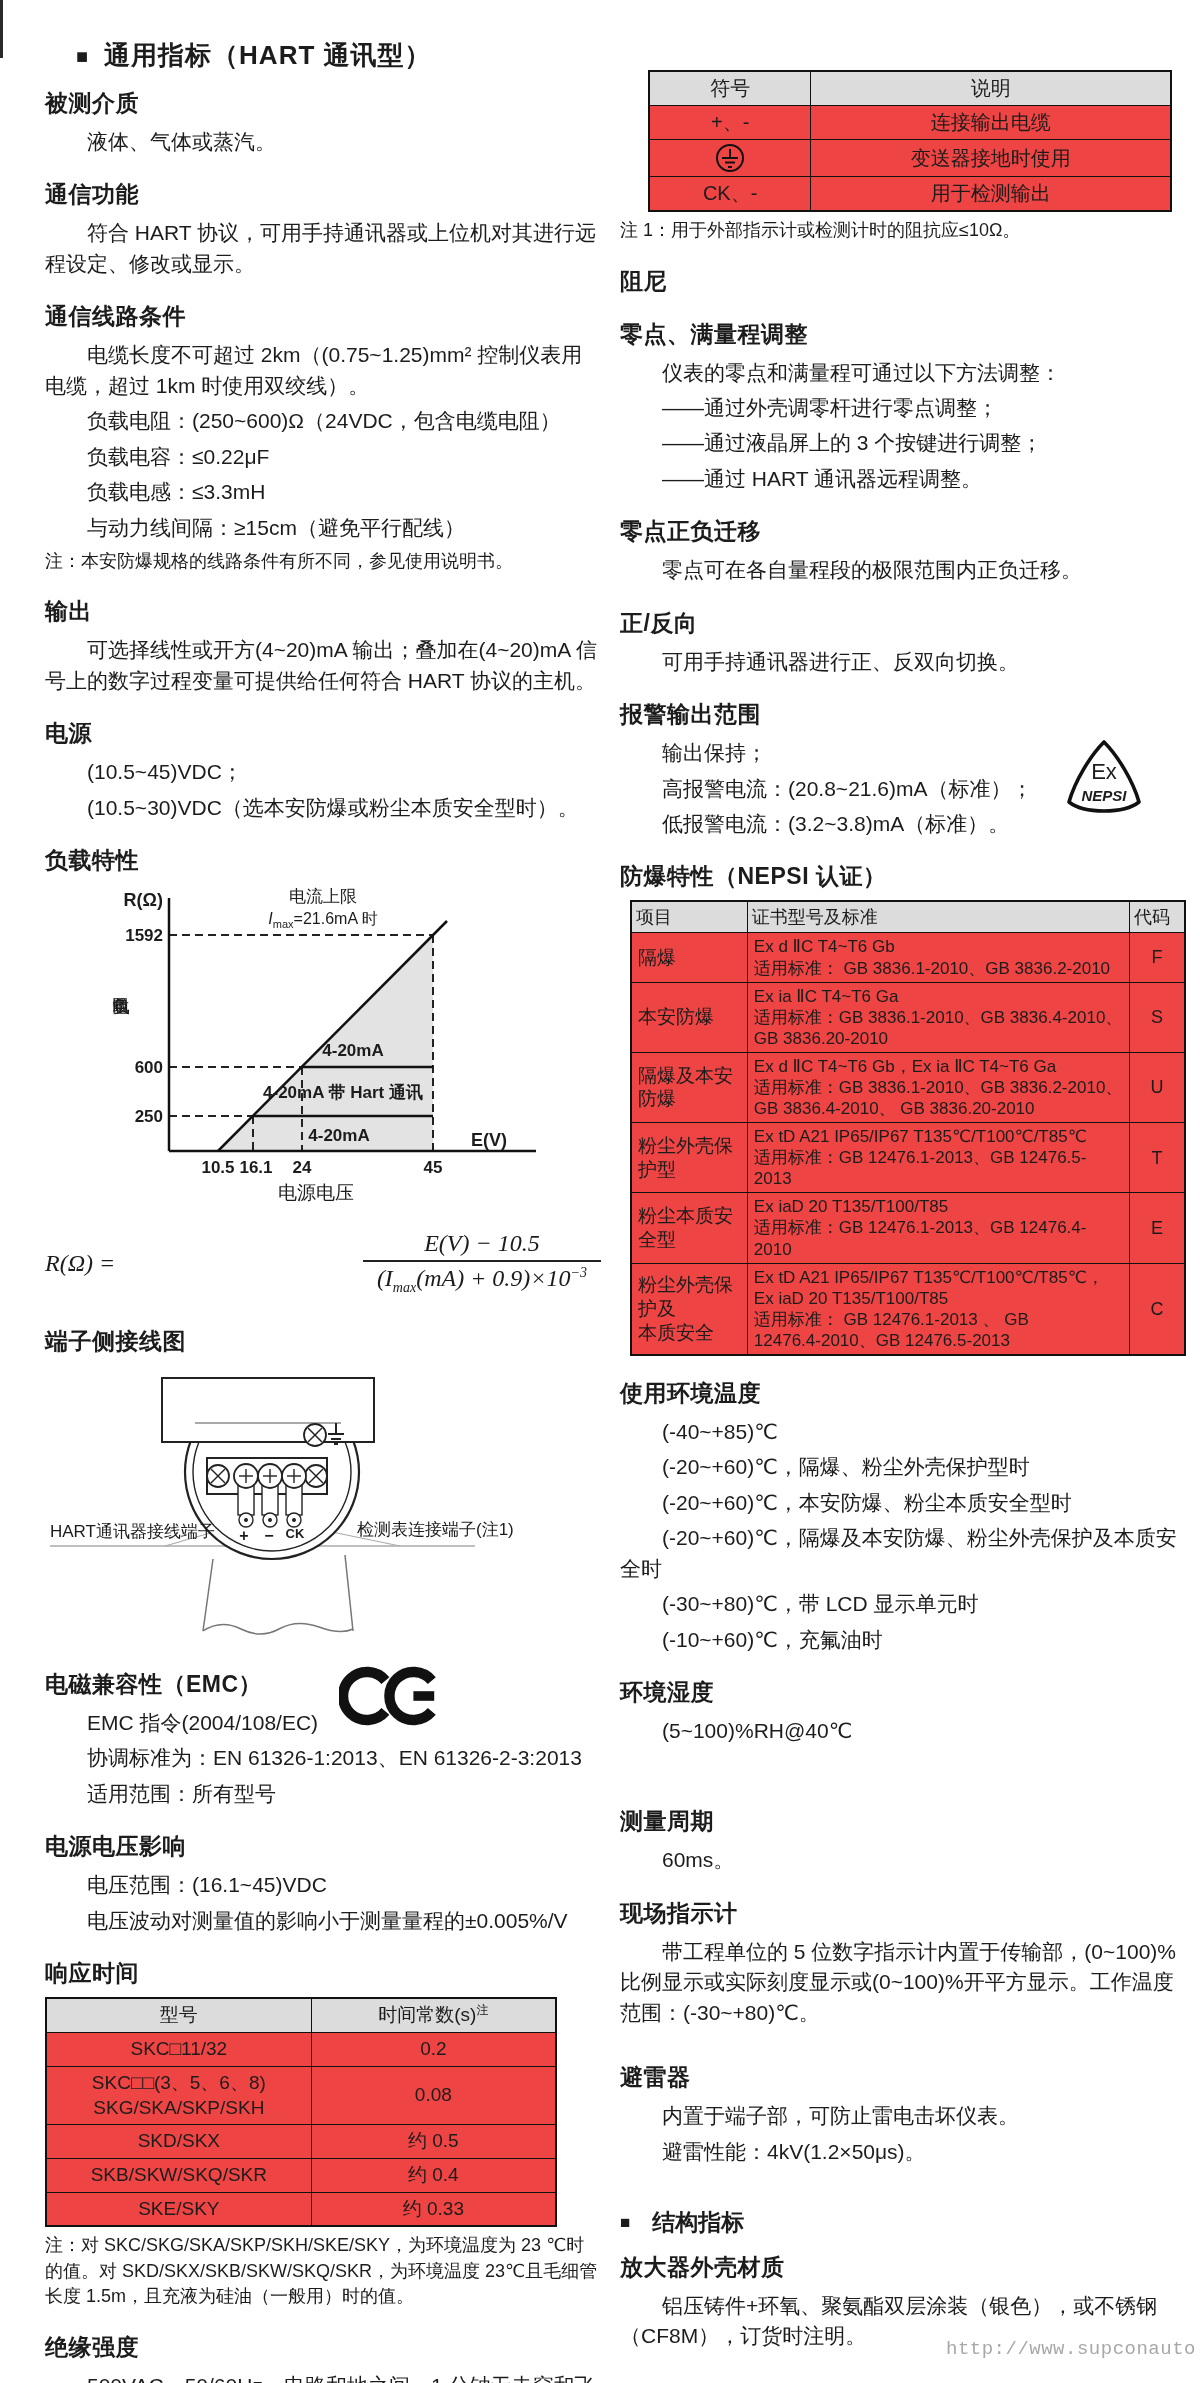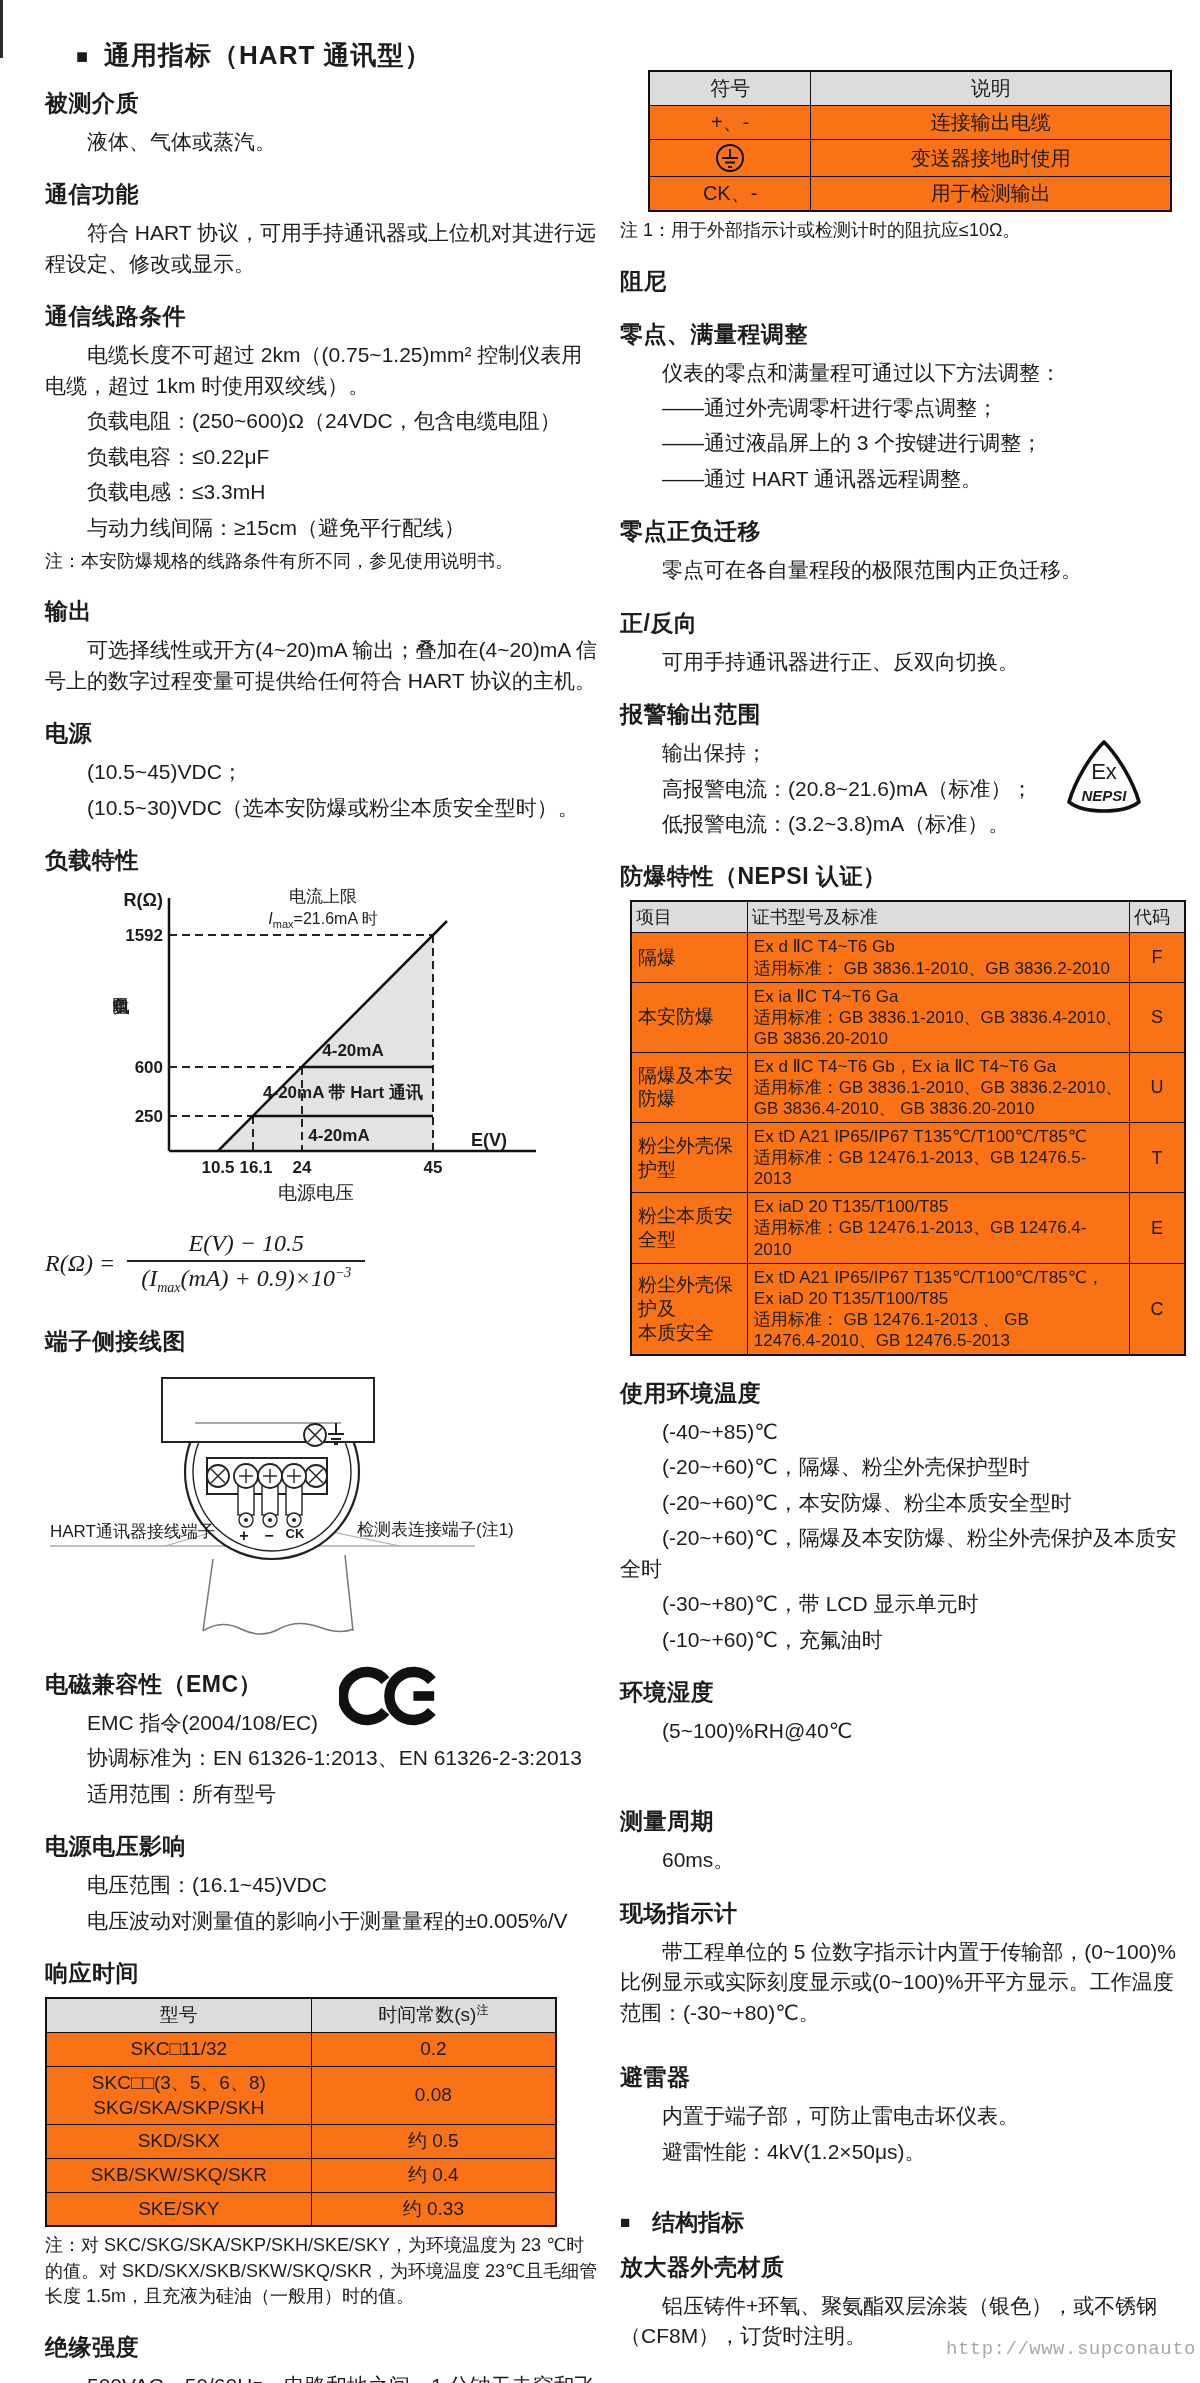--- a/index.html
+++ b/index.html
@@ -11,35 +11,35 @@
   .doc-title .tt{font-size:26px;font-weight:bold;letter-spacing:1px;}
   .col-left{position:absolute;left:45px;top:88px;width:556px;}
   .col-right{position:absolute;left:620px;top:70px;width:566px;}
   .h{font-size:23px;font-weight:bold;margin:22px 0 8px 0;letter-spacing:0.5px;}
   .h.first{margin-top:0;}
   .h2{font-size:23px;font-weight:bold;margin:40px 0 8px 0;display:flex;gap:22px;align-items:center;}
   .h2 .sq{font-size:17px;}
   .p{font-size:21px;margin:5px 0;line-height:1.45;text-indent:2em;}
   .note{font-size:18px;margin:6px 0;line-height:1.42;}
   .pre{white-space:pre-line;}
-  table{border-collapse:collapse;background:#f97316;}
+  table{border-collapse:collapse;background:#ef4444;}
   .dtable{border:2.5px solid #111;}
   .dtable th,.dtable td{border:1.6px solid #111;font-weight:normal;}
   .dtable thead th{background:#dcdcdc;}
   .resp-table{width:512px;font-size:19px;text-align:center;margin-top:4px;}
   .resp-table th,.resp-table td{padding:4px 6px;line-height:1.3;}
   .sym-table{width:524px;margin-left:28px;font-size:20px;text-align:center;}
   .sym-table th,.sym-table td{padding:3px 6px;line-height:1.35;}
   .nepsi-table{width:556px;margin-left:10px;font-size:17px;margin-top:6px;}
   .nepsi-table th{padding:3px 4px;text-align:left;font-size:18px;}
   .nepsi-table td{padding:3px 6px;line-height:1.24;}
   .nepsi-table td.item{font-size:19px;}
   .nepsi-table td.code{text-align:center;font-size:18px;}
   .chart-wrap{margin:8px 0 0 46px;height:330px;position:relative;}
-  .formula{display:flex;justify-content:flex-start;align-items:center;gap:12px;margin:16px 0 4px 0;
+  .formula{display:flex;justify-content:space-between;align-items:center;gap:12px;margin:16px 0 4px 0;
            font-family:"Liberation Serif","DejaVu Serif",serif;font-style:italic;font-size:24px;}
   .formula .frac{display:inline-block;text-align:center;}
   .formula .num{padding:0 14px 3px 14px;}
   .formula .den{border-top:2px solid #222;padding:3px 14px 0 14px;}
   .formula sub{font-size:14px;}
   .formula sup{font-size:14px;}
   .emc-sec{position:relative;}
   .ce-mark{position:absolute;left:294px;top:-4px;}
   .wire-wrap{margin:6px 0 0 0;height:288px;position:relative;}
   .nepsi-logo{position:absolute;left:1063px;top:737px;}

